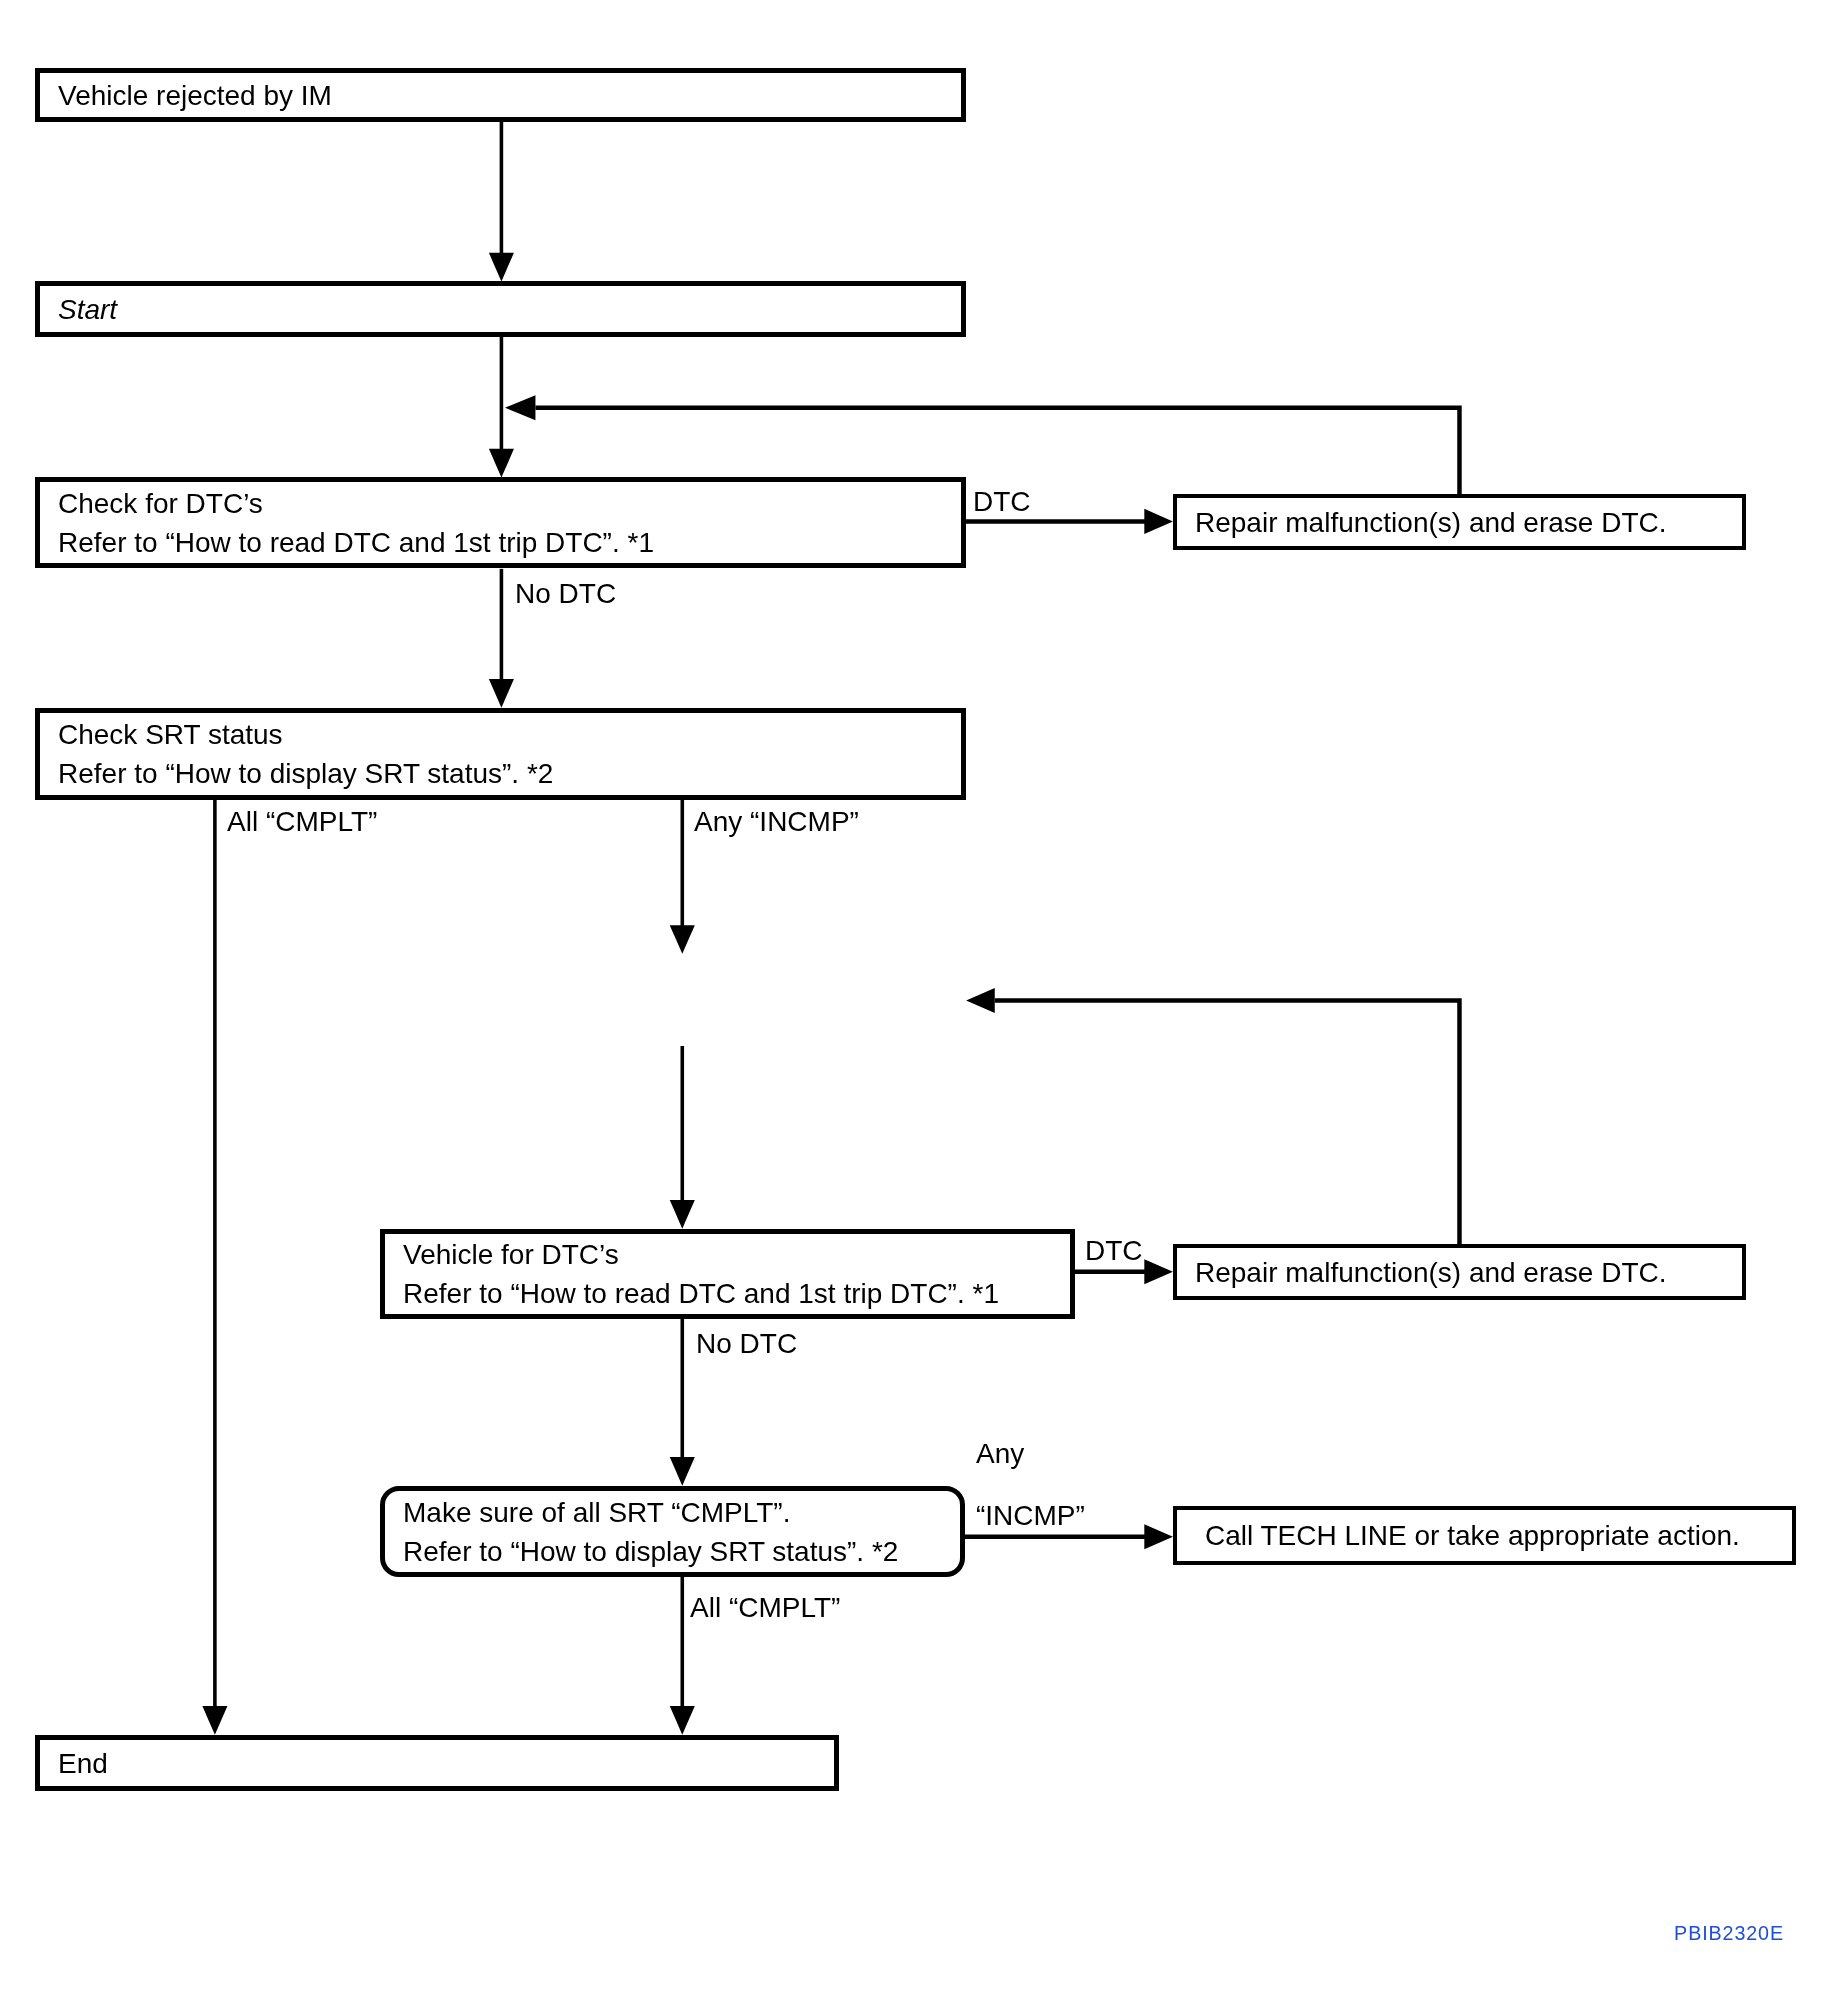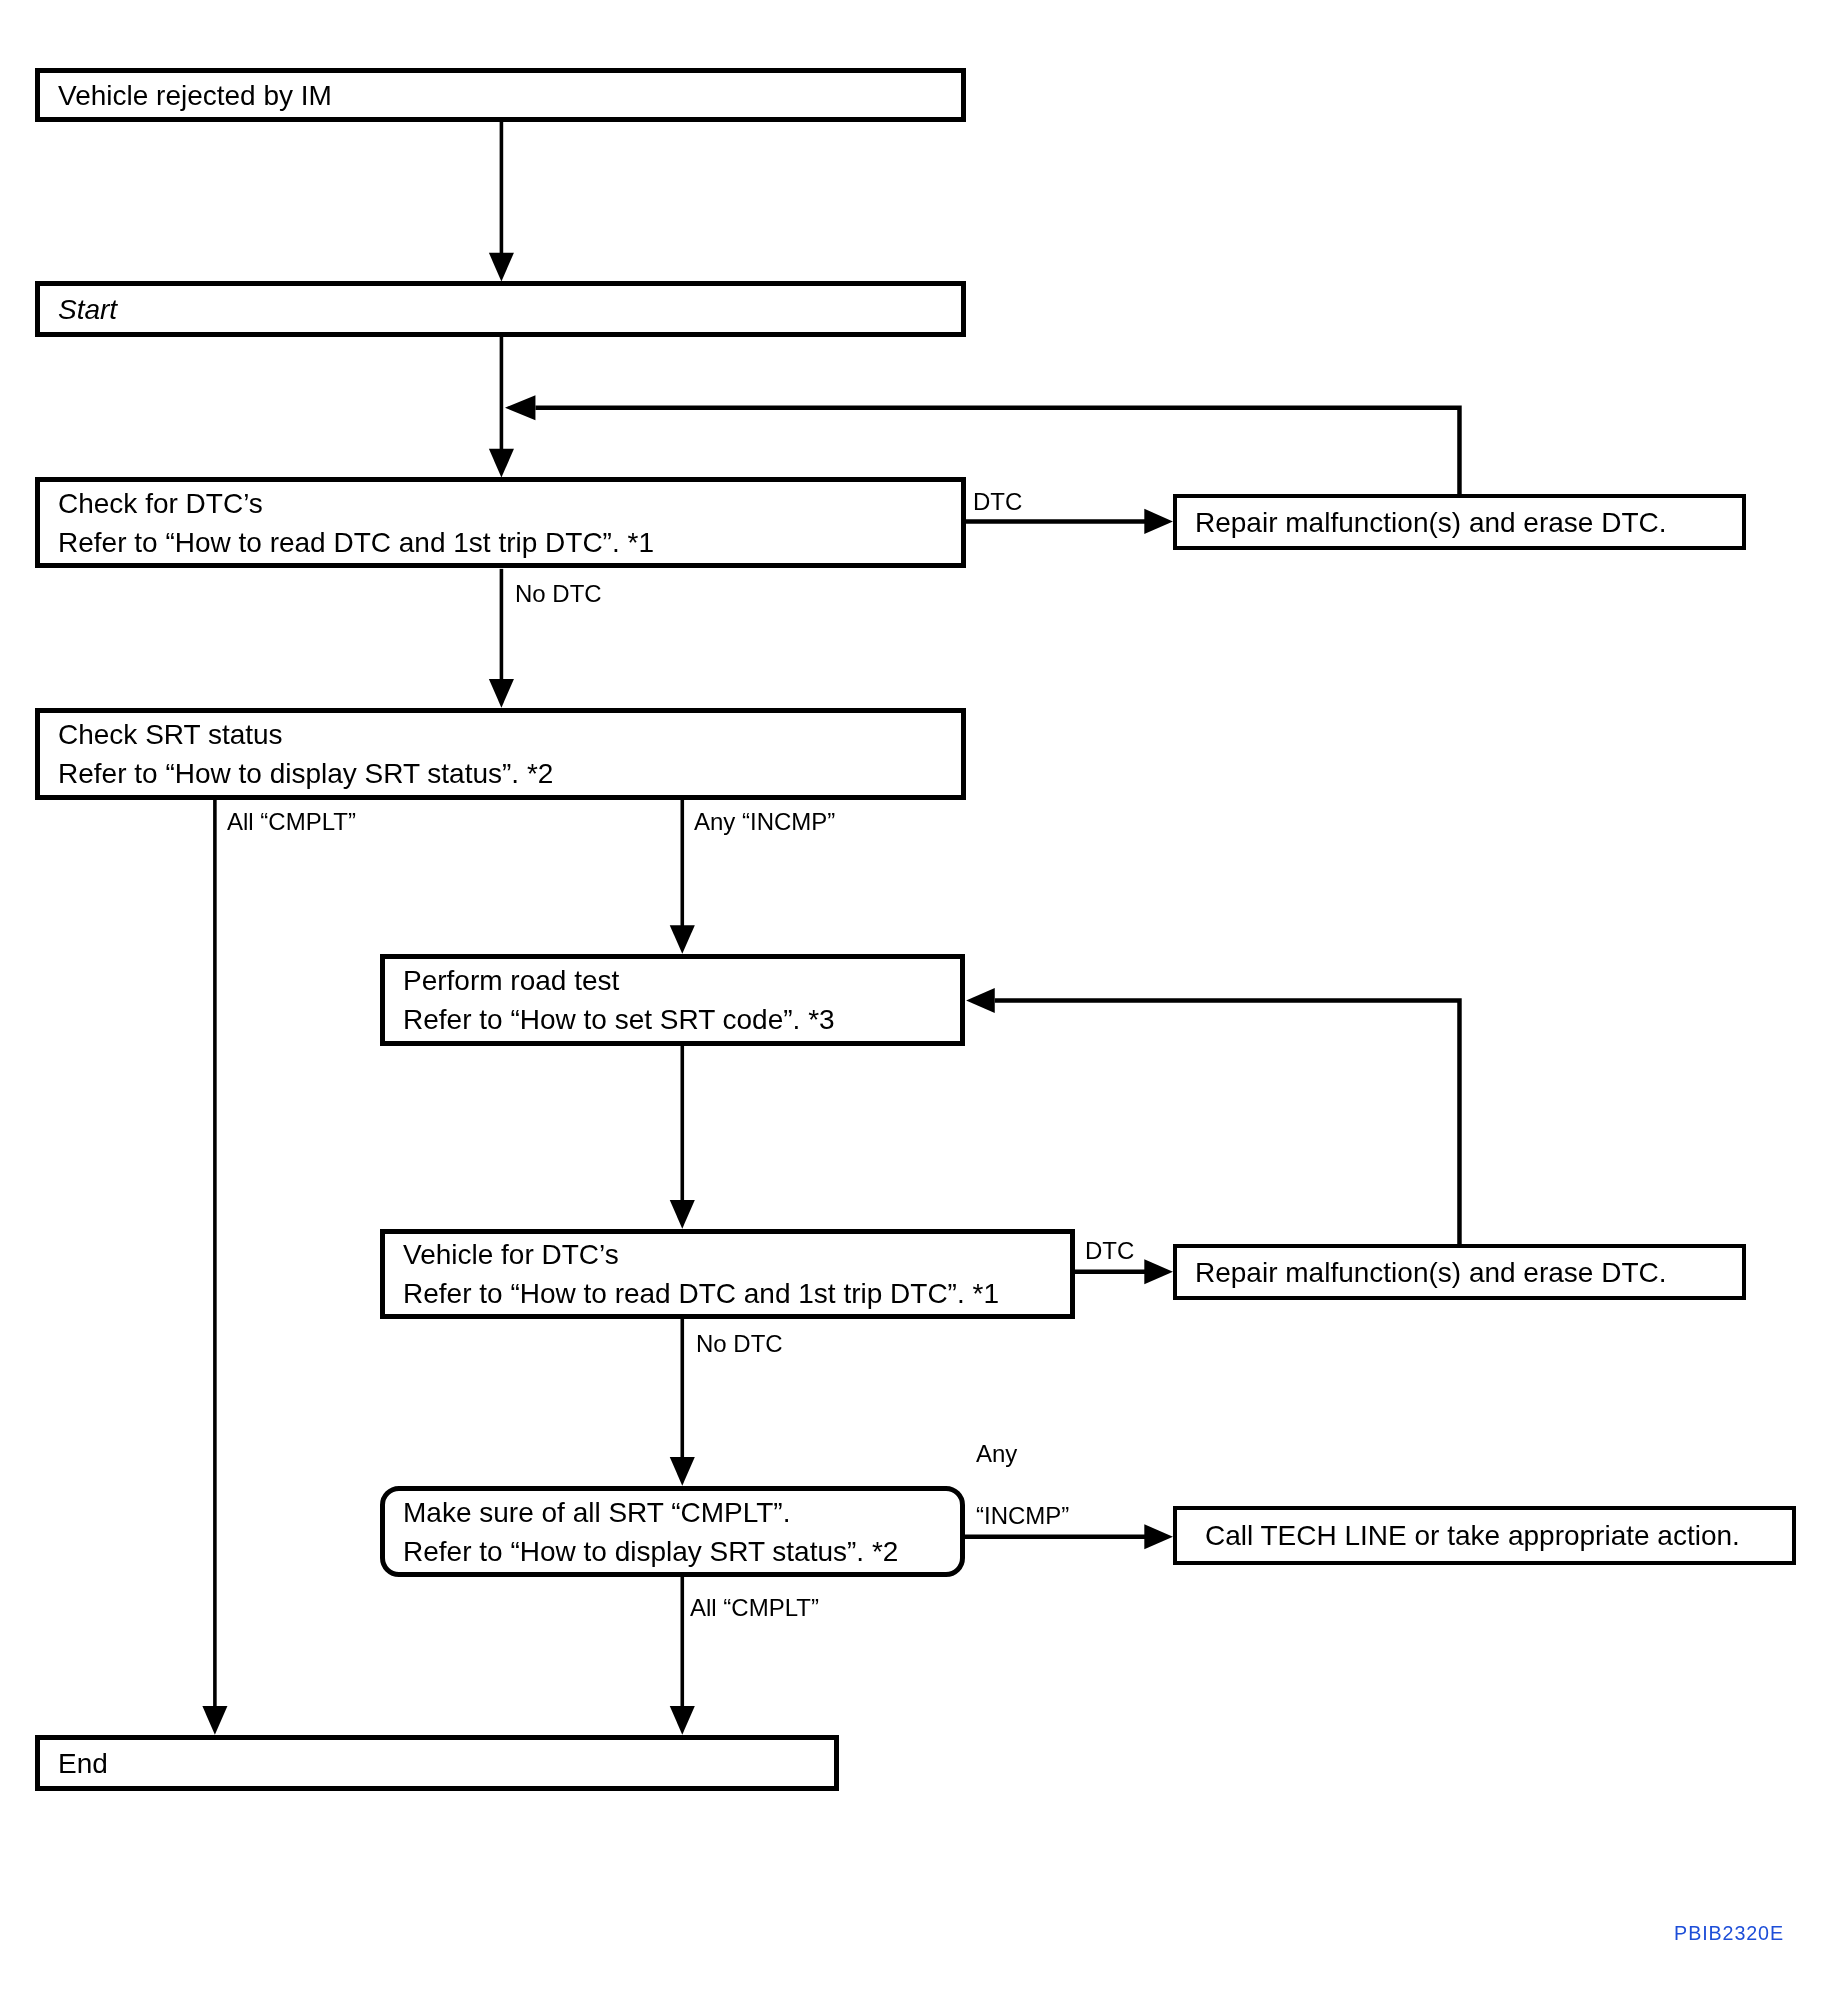--- a/index.html
+++ b/index.html
@@ -31,21 +31,21 @@
     font-size: 28px;
     line-height: 39px;
   }
   .box .bt {
     padding-left: 18px;
     padding-right: 5.4px;
     white-space: nowrap;
   }
   .elabel {
     position: absolute;
-    font-size: 24px;
+    font-size: 28px;
     line-height: 34px;
     white-space: nowrap;
   }
   .figcode {
     position: absolute;
     font-size: 19.7px;
     color: #1d4ed8;
     letter-spacing: 0.9px;
   }
 </style>
@@ -137,24 +137,20 @@
 
   <div class="box" style="left:1173px; top:494px; width:573px; height:56px; border-width:4.5px;">
     <div class="bt">Repair malfunction(s) and erase DTC.</div>
   </div>
 
   <div class="box" style="left:35px; top:708px; width:931px; height:92px;">
     <div class="bt">Check SRT status</div>
     <div class="bt">Refer to “How to display SRT status”. *2</div>
   </div>
 
-  <div class="box" style="left:380px; top:954px; width:585px; height:92px;">
-    <div class="bt">Perform road test</div>
-    <div class="bt">Refer to “How to set SRT code”. *3</div>
-  </div>
 
   <div class="box" style="left:380px; top:1229px; width:695px; height:90px;">
     <div class="bt">Vehicle for DTC’s</div>
     <div class="bt">Refer to “How to read DTC and 1st trip DTC”. *1</div>
   </div>
 
   <div class="box" style="left:1173px; top:1244px; width:573px; height:56px; border-width:4.5px;">
     <div class="bt">Repair malfunction(s) and erase DTC.</div>
   </div>
 

